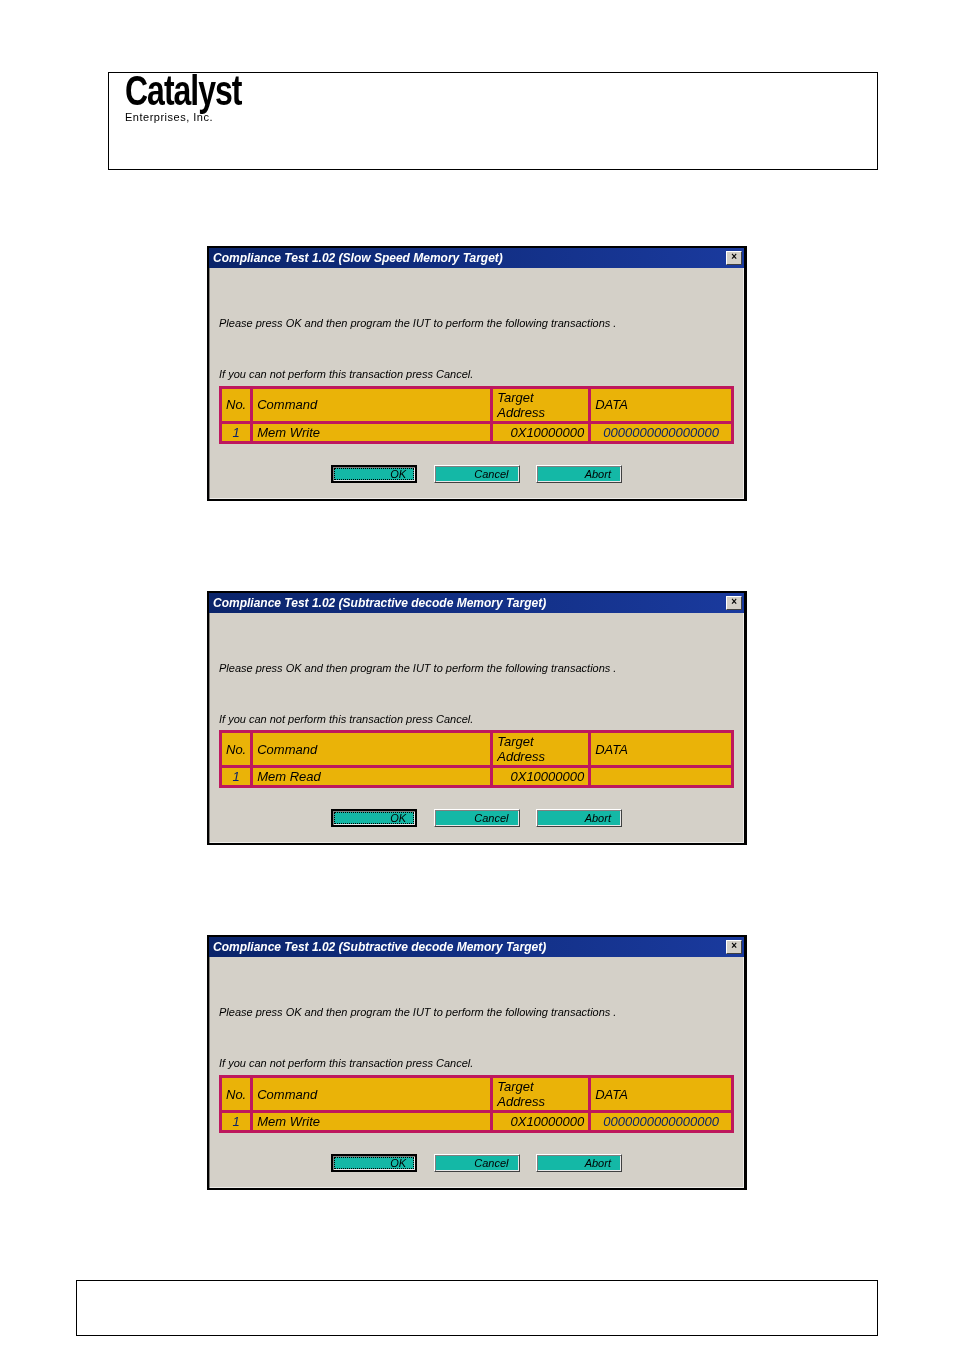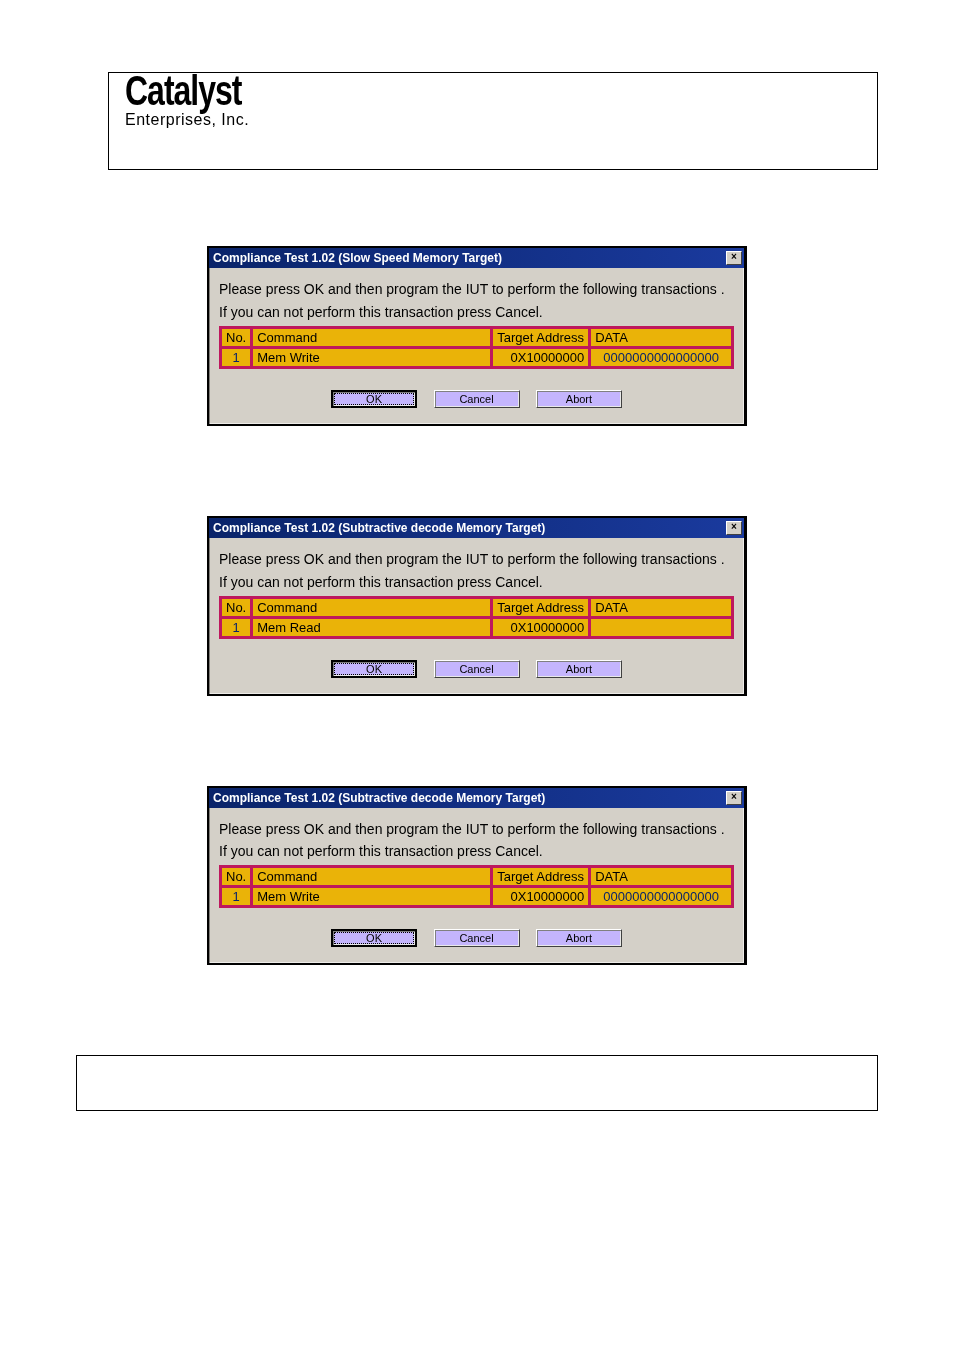--- a/index.html
+++ b/index.html
@@ -29,31 +29,32 @@
     font-family: "Arial Black", Arial, sans-serif;
     font-weight: 900;
     font-size: 32px;
     letter-spacing: -1px;
     color: #000;
     transform: scaleY(1.3);
     line-height: 1;
   }
   .logo-sub {
     font-family: Arial, sans-serif;
-    font-size: 16px;
+    font-size: 11px;
     letter-spacing: 0.5px;
     color: #000;
     margin-top: 4px;
   }
   .dialogs {
     padding-top: 70px;
   }
   .dialog-wrap {
     width: 540px;
     margin: 0 auto 90px auto;
+    font-style: italic;
   }
   .dialog {
     border: 2px solid #000;
     border-right: 3px solid #000;
     border-bottom: 2px solid #000;
     background: #d4d0c8;
     box-shadow: 1px 1px 0 rgba(0,0,0,0.4) inset, -1px -1px 0 rgba(255,255,255,0.6) inset;
   }
   .titlebar {
     background: #0a246a;
@@ -83,24 +84,25 @@
     line-height: 10px;
     text-align: center;
     padding-top: 0;
     font-family: Arial, sans-serif;
   }
   .dialog-body {
     padding: 12px 10px 10px 10px;
   }
   .instr {
     font-family: "MS Sans Serif", Tahoma, Arial, sans-serif;
-    font-size: 14px;
+    font-size: 11px;
     color: #000;
     line-height: 1.35;
     margin-bottom: 4px;
+    margin-top: 36px;
   }
   table.trans {
     border-collapse: collapse;
     width: 100%;
     margin-top: 2px;
   }
   table.trans th, table.trans td {
     border: 3px solid #be185d;
     font-family: "MS Sans Serif", Tahoma, Arial, sans-serif;
     font-size: 13px;
@@ -121,26 +123,26 @@
     text-align: center;
     padding: 20px 0 6px 0;
   }
   .winbtn {
     display: inline-block;
     min-width: 86px;
     padding: 2px 10px;
     margin: 0 6px;
     font-family: "MS Sans Serif", Tahoma, Arial, sans-serif;
     font-size: 11px;
-    background: #c4b5fd;
+    background: #14b8a6;
     border: 1px solid #404040;
     border-top-color: #fff;
     border-left-color: #fff;
     box-shadow: 1px 1px 0 #808080 inset, -1px -1px 0 #e8e8e8 inset;
-    text-align: center;
+    text-align: right;
   }
   .winbtn.focus {
     outline: 1px dotted #000;
     outline-offset: -4px;
     border: 2px solid #000;
     padding: 1px 9px;
   }
   .footer-box {
     margin: 50px 76px 40px 76px;
     border: 1px solid #000;

